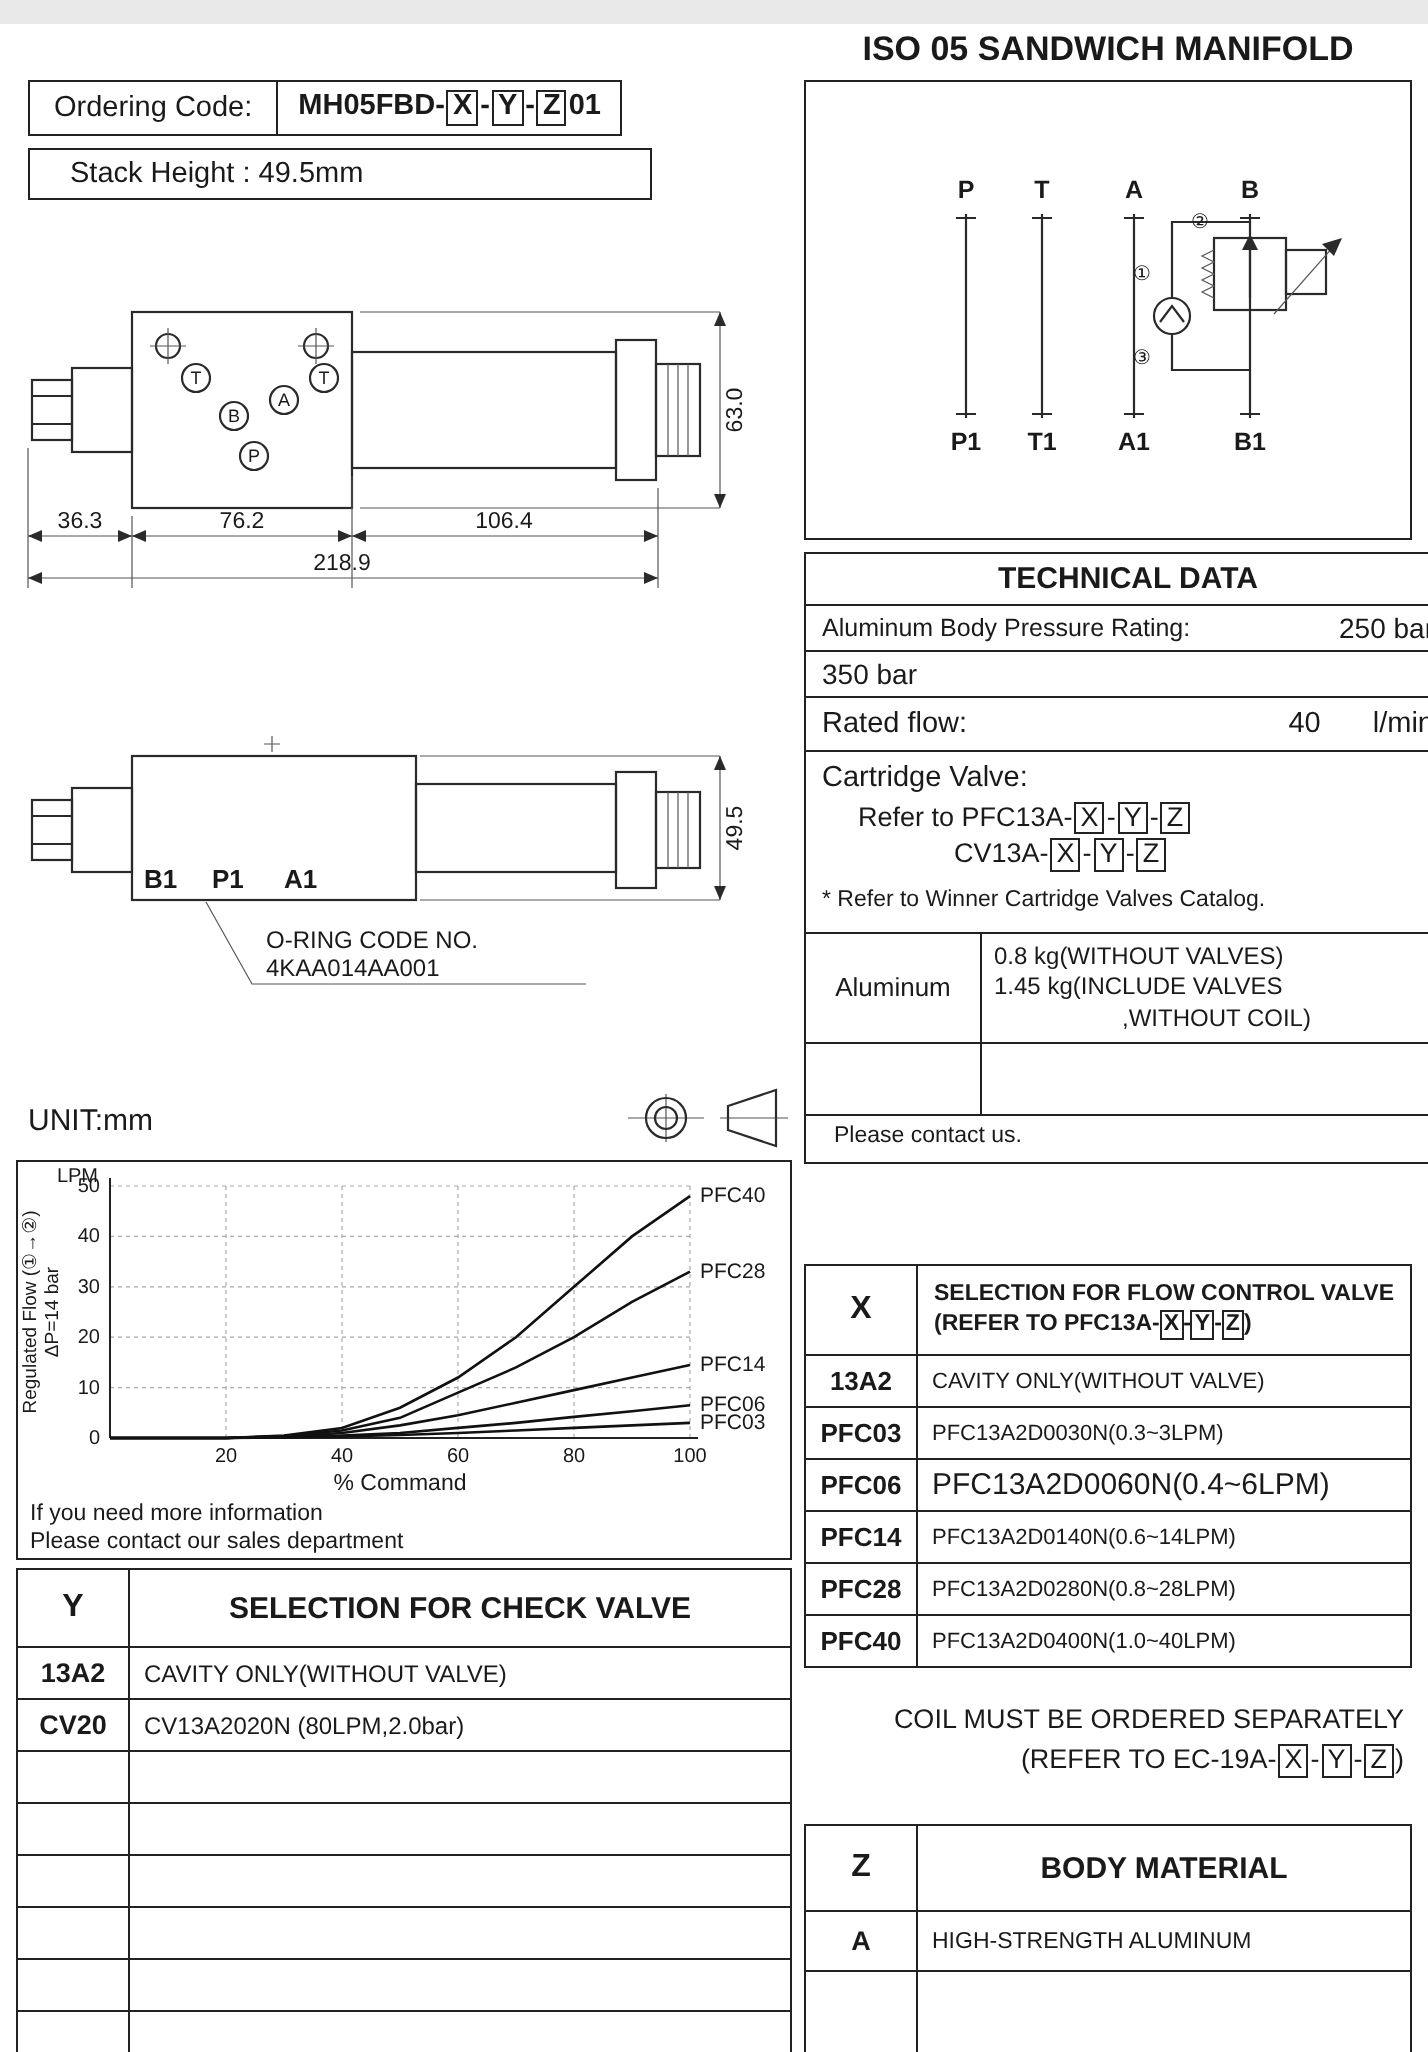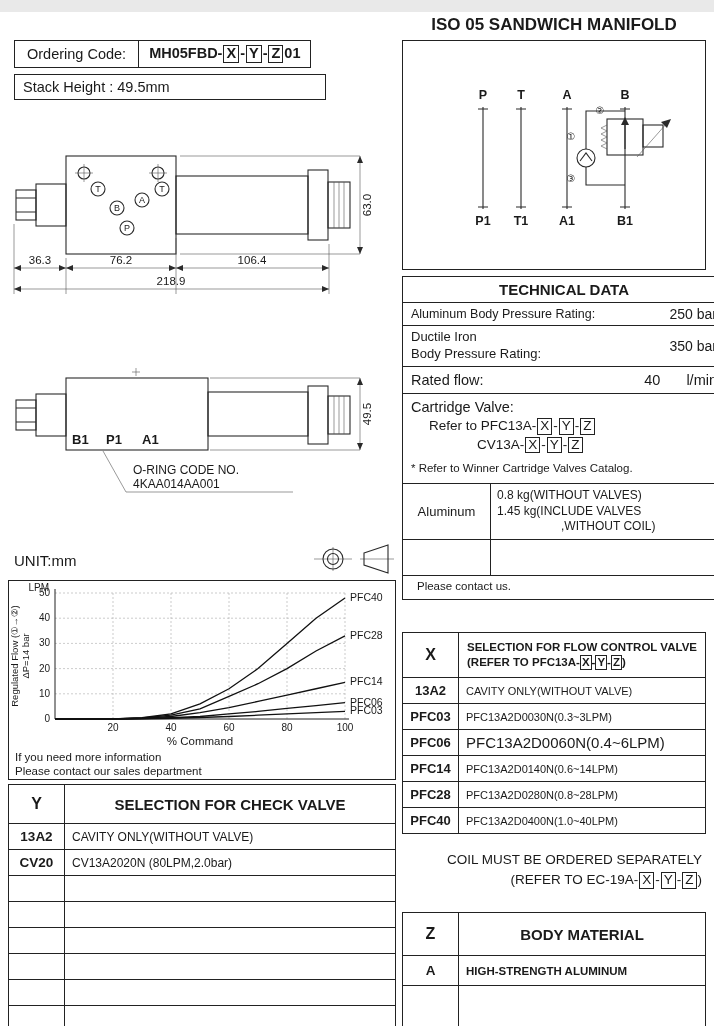--- a/index.html
+++ b/index.html
@@ -36,21 +36,21 @@
 <body>
 
 <div class="page">
 
   <div class="abs" style="left:402px;top:3px;width:304px;text-align:center;font-size:17px;font-weight:700">ISO 05 SANDWICH MANIFOLD</div>
 
   <div class="abs" style="left:14px;top:28px;display:flex">
     <div class="box2" style="padding:5px 12px;font-size:14.5px">Ordering Code:</div>
     <div class="box2" style="margin-left:-1px;padding:4px 10px;font-size:14.5px;font-weight:700"><span>MH05FBD-</span><span class="boxed">X</span><span>-</span><span class="boxed">Y</span><span>-</span><span class="boxed">Z</span><span>01</span></div>
   </div>
-  <div class="abs box2" style="left:14px;top:62px;width:312px;padding:4px 8px;font-size:14.5px">Stack Height : 49.5mm</div>
+  <div class="abs box2" style="left:14px;top:62px;width:312px;padding:4px 20px;font-size:14.5px">Stack Height : 49.5mm</div>
 
   <svg class="abs" style="left:8px;top:116px" width="390" height="180">
     <rect class="ln" x="8" y="62" width="20" height="30"></rect>
     <path class="ln" d="M8 70 h20 M8 84 h20"></path>
     <rect class="ln" x="28" y="56" width="30" height="42"></rect>
     <rect class="ln" x="58" y="28" width="110" height="98"></rect>
     <rect class="ln" x="168" y="48" width="132" height="58"></rect>
     <rect class="ln" x="300" y="42" width="20" height="70"></rect>
     <rect class="ln" x="320" y="54" width="22" height="46"></rect>
     <path class="lt" d="M326 54 v46 M331 54 v46 M336 54 v46"></path>
@@ -252,24 +252,20 @@
     </svg>
   </div>
 
   <div class="abs box2" style="left:402px;top:264px;width:324px">
     <div style="text-align:center;font-weight:700;font-size:15px;padding:4px 0;border-bottom:1px solid #222">TECHNICAL DATA</div>
     <div class="tdrow" style="font-size:12.5px">
       <span style="flex:1">Aluminum Body Pressure Rating:</span>
       <span style="font-size:14px">250 bar</span>
     </div>
     <div class="tdrow">
-      <span style="flex:1;font-size:13px;line-height:1.3">
-        <span>Ductile Iron</span><br>
-        <span>Body Pressure Rating:</span>
-      </span>
       <span style="font-size:14px">350 bar</span>
     </div>
     <div class="tdrow" style="font-size:14.5px;padding:5px 8px">
       <span style="flex:1">Rated flow:</span>
       <span style="margin-right:26px">40</span>
       <span>l/min</span>
     </div>
     <div style="padding:4px 8px 3px;border-bottom:1px solid #222;line-height:1.35">
       <div style="font-size:14.5px">Cartridge Valve:</div>
       <div style="padding-left:18px;font-size:13.5px"><span>Refer to PFC13A-</span><span class="boxed">X</span><span>-</span><span class="boxed">Y</span><span>-</span><span class="boxed">Z</span></div>
@@ -332,21 +328,21 @@
     <div><span>(REFER TO EC-19A-</span><span class="boxed">X</span><span>-</span><span class="boxed">Y</span><span>-</span><span class="boxed">Z</span><span>)</span></div>
   </div>
 
   <div class="abs tbl" style="left:402px;top:900px;width:304px;height:120px">
     <div class="trow first" style="height:42px">
       <div class="tkey" style="font-size:16px">Z</div>
       <div class="tval" style="justify-content:center;font-weight:700;font-size:15px">BODY MATERIAL</div>
     </div>
     <div class="trow" style="height:30px">
       <div class="tkey" style="font-size:13.5px">A</div>
-      <div class="tval" style="font-weight:700;font-size:11.5px">HIGH-STRENGTH ALUMINUM</div>
+      <div class="tval" style="font-weight:400;font-size:11.5px">HIGH-STRENGTH ALUMINUM</div>
     </div>
     <div class="trow" style="flex:1">
         <div class="tkey"></div>
         <div class="tval"></div>
       </div>
   </div>
 
 </div>
 
 </body></html>

